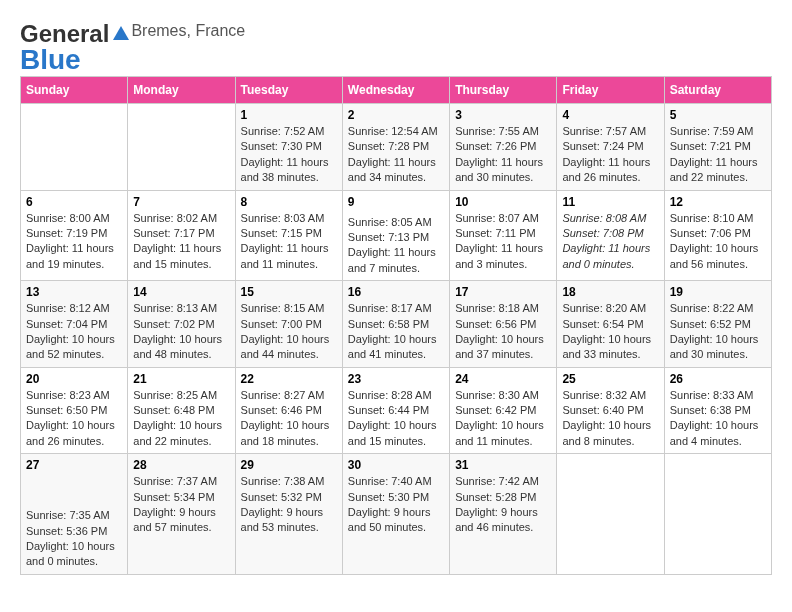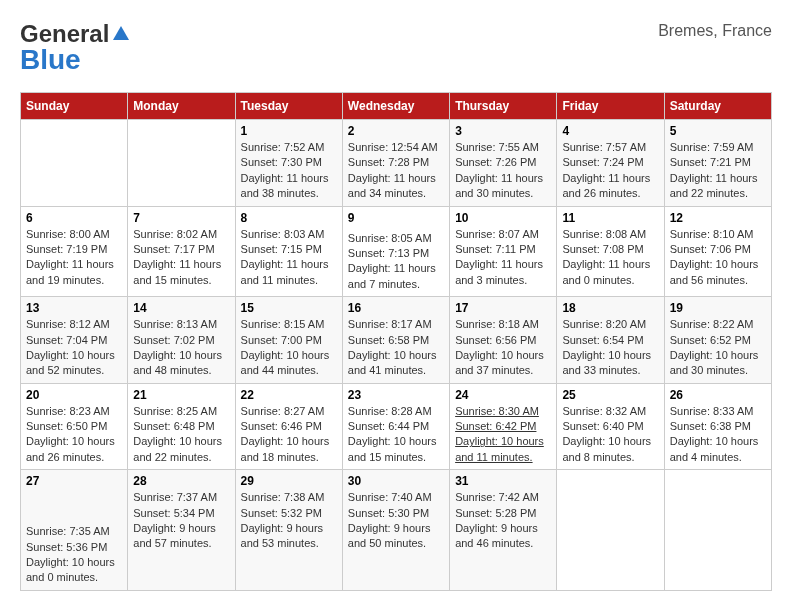--- a/index.html
+++ b/index.html
@@ -5,23 +5,22 @@
     * { box-sizing: border-box; margin: 0; padding: 0; }
     body {
       font-family: Arial, sans-serif;
       background: #fff;
       width: 792px;
       min-height: 612px;
       padding: 20px;
     }
     .header {
       display: flex;
-      justify-content: space-between;
       align-items: flex-start;
-      margin-bottom: 16px;
+      margin-bottom: 0;
     }
     .logo {
       display: flex;
       flex-direction: column;
       align-items: flex-start;
     }
     .title-block {
       text-align: right;
     }
     .month-title {
@@ -33,21 +32,21 @@
       font-size: 16px;
       color: #555;
       margin-top: 2px;
     }
     table {
       width: 100%;
       border-collapse: collapse;
       font-size: 11px;
     }
     thead tr th {
-      background: #b91c1c;
+      background: #ec4899;
       color: #fff;
       padding: 6px 5px;
       text-align: left;
       font-weight: bold;
       font-size: 12px;
       border: 1px solid #ccc;
     }
     tbody tr td {
       border: 1px solid #ccc;
       vertical-align: top;
@@ -164,21 +163,21 @@
 Daylight: 11 hours and 7 minutes.</div>
         </td>
         <td>
           <span class="day-num">10</span>
           <div class="day-info" style="white-space: pre-line;">Sunrise: 8:07 AM
 Sunset: 7:11 PM
 Daylight: 11 hours and 3 minutes.</div>
         </td>
         <td>
           <span class="day-num">11</span>
-          <div class="day-info" style="white-space: pre-line;">Sunrise: 8:08 AM
+          <div class="day-info" style="white-space: pre-line; font-style: italic;">Sunrise: 8:08 AM
 Sunset: 7:08 PM
 Daylight: 11 hours and 0 minutes.</div>
         </td>
         <td>
           <span class="day-num">12</span>
           <div class="day-info" style="white-space: pre-line;">Sunrise: 8:10 AM
 Sunset: 7:06 PM
 Daylight: 10 hours and 56 minutes.</div>
         </td>
       </tr>
@@ -246,21 +245,21 @@
 Daylight: 10 hours and 18 minutes.</div>
         </td>
         <td>
           <span class="day-num">23</span>
           <div class="day-info" style="white-space: pre-line;">Sunrise: 8:28 AM
 Sunset: 6:44 PM
 Daylight: 10 hours and 15 minutes.</div>
         </td>
         <td>
           <span class="day-num">24</span>
-          <div class="day-info" style="white-space: pre-line; text-decoration: underline;">Sunrise: 8:30 AM
+          <div class="day-info" style="white-space: pre-line;">Sunrise: 8:30 AM
 Sunset: 6:42 PM
 Daylight: 10 hours and 11 minutes.</div>
         </td>
         <td>
           <span class="day-num">25</span>
           <div class="day-info" style="white-space: pre-line;">Sunrise: 8:32 AM
 Sunset: 6:40 PM
 Daylight: 10 hours and 8 minutes.</div>
         </td>
         <td>

